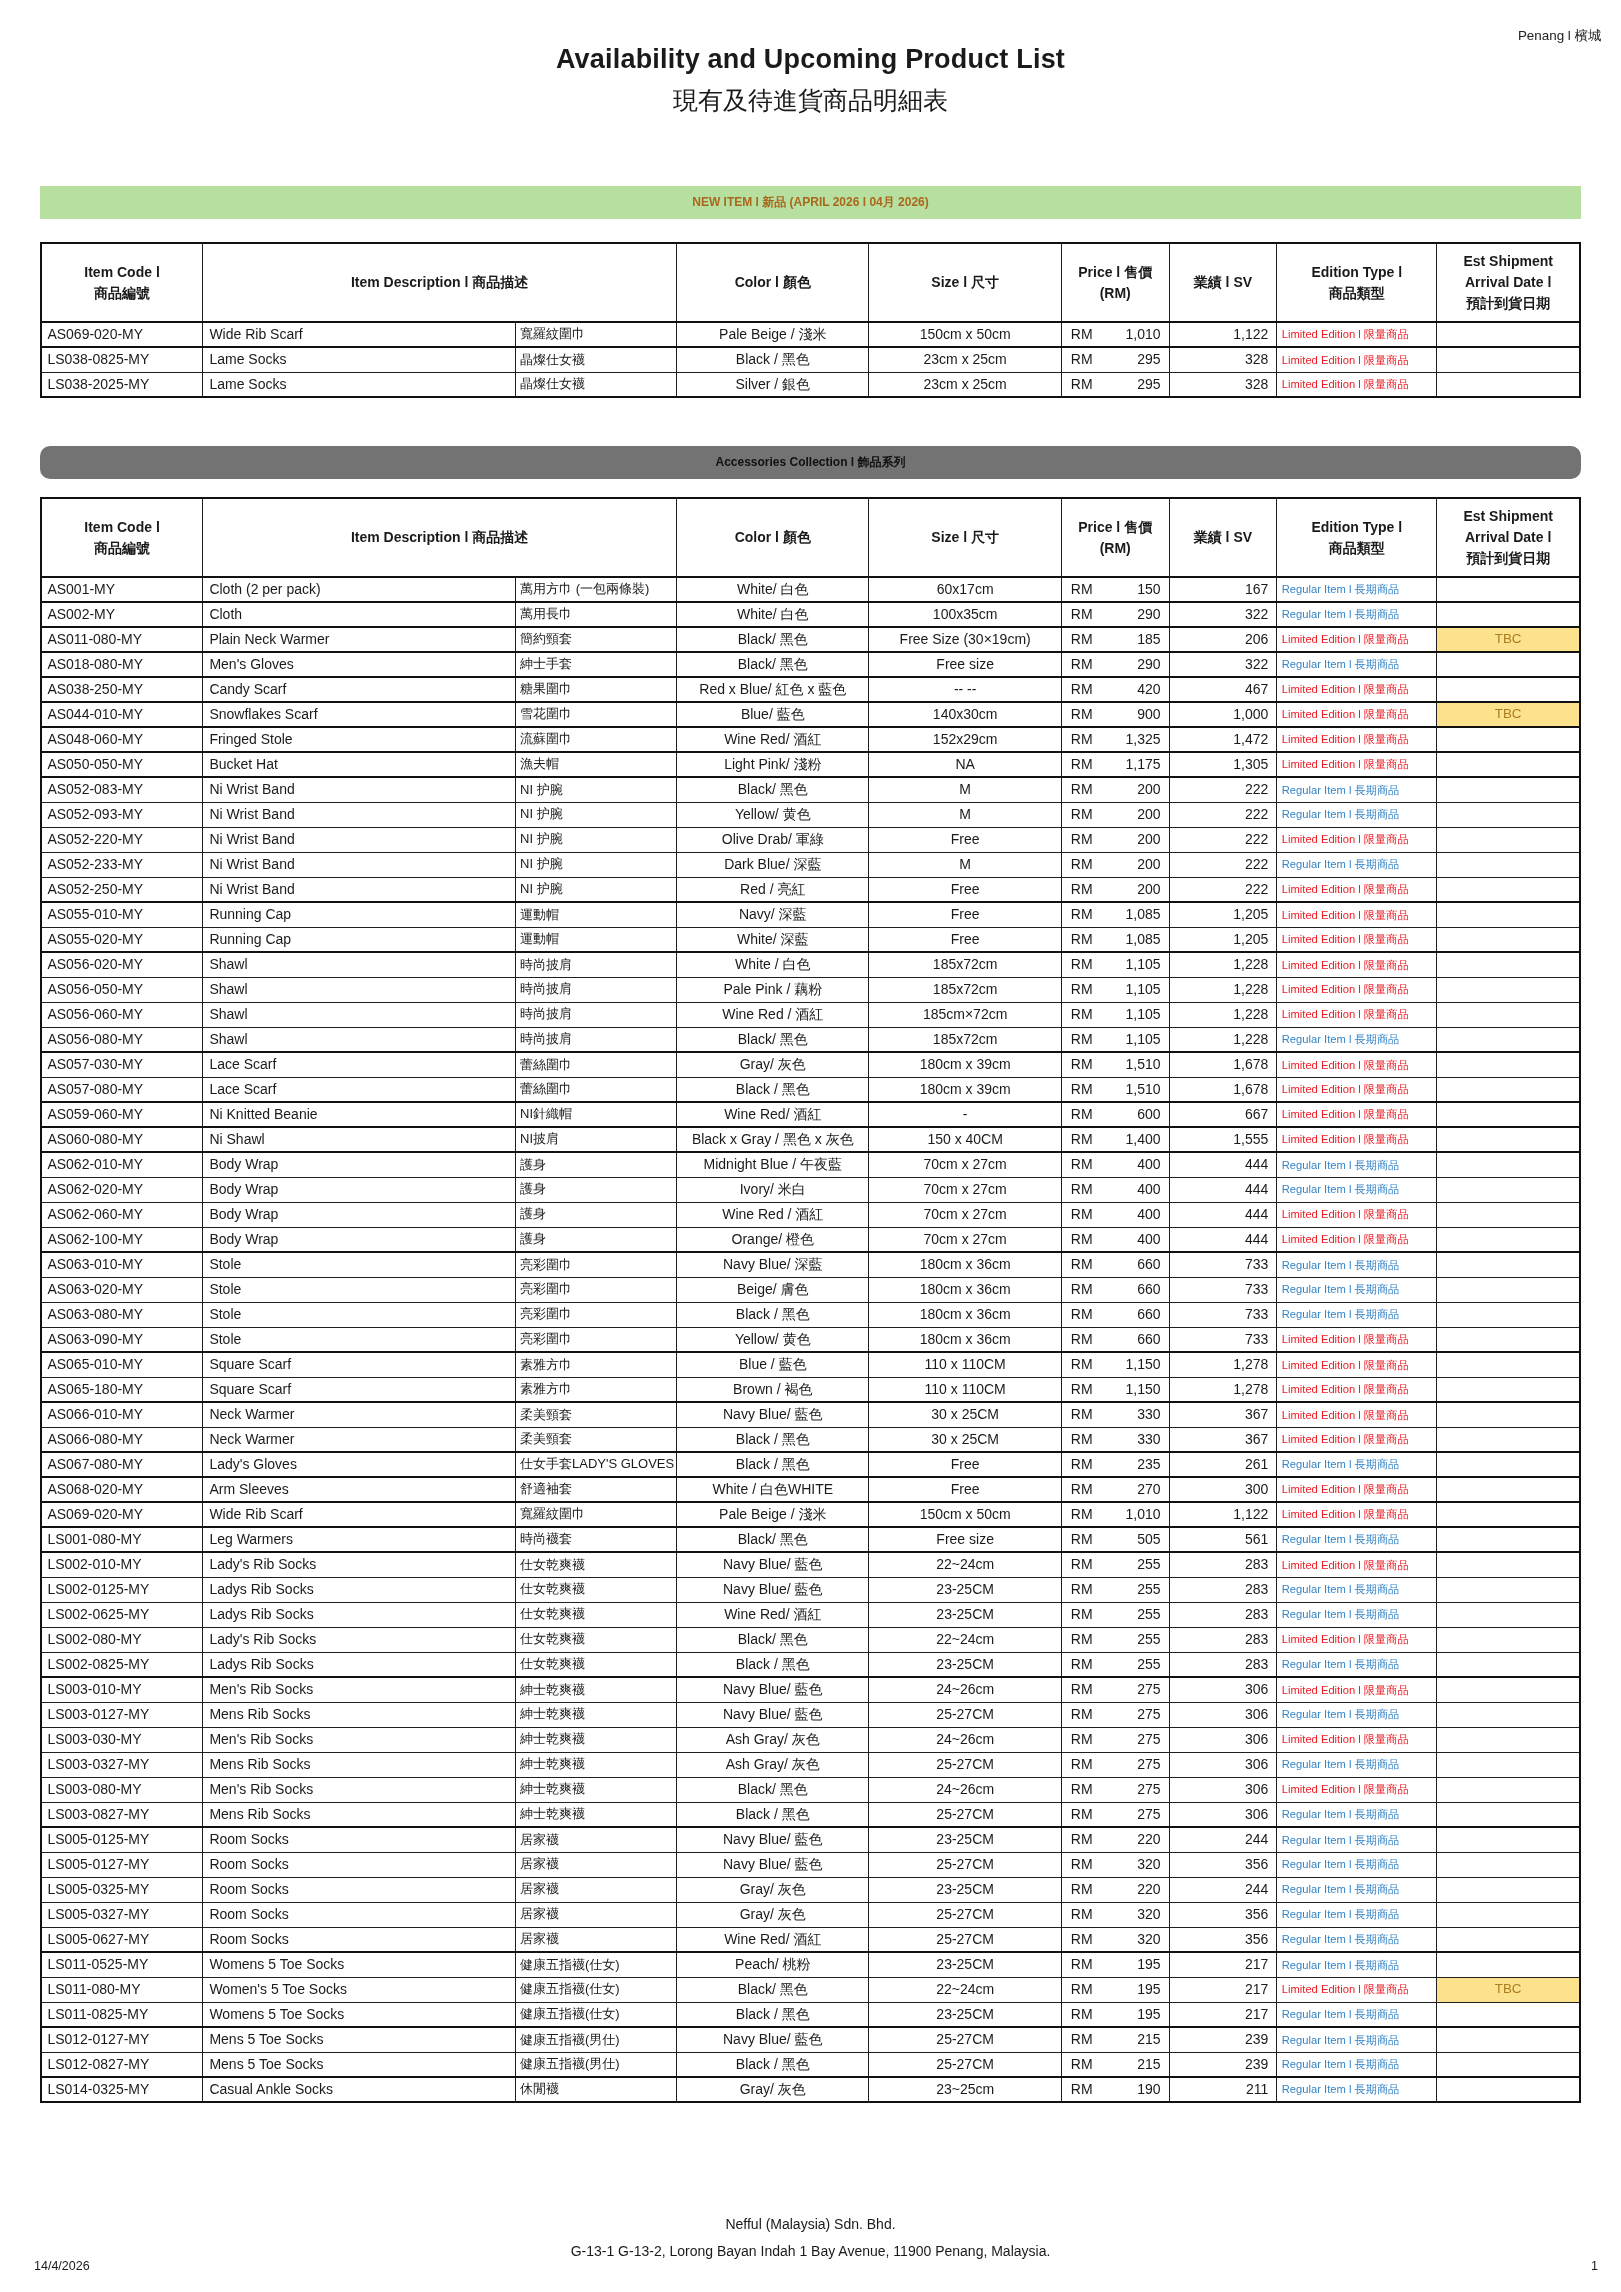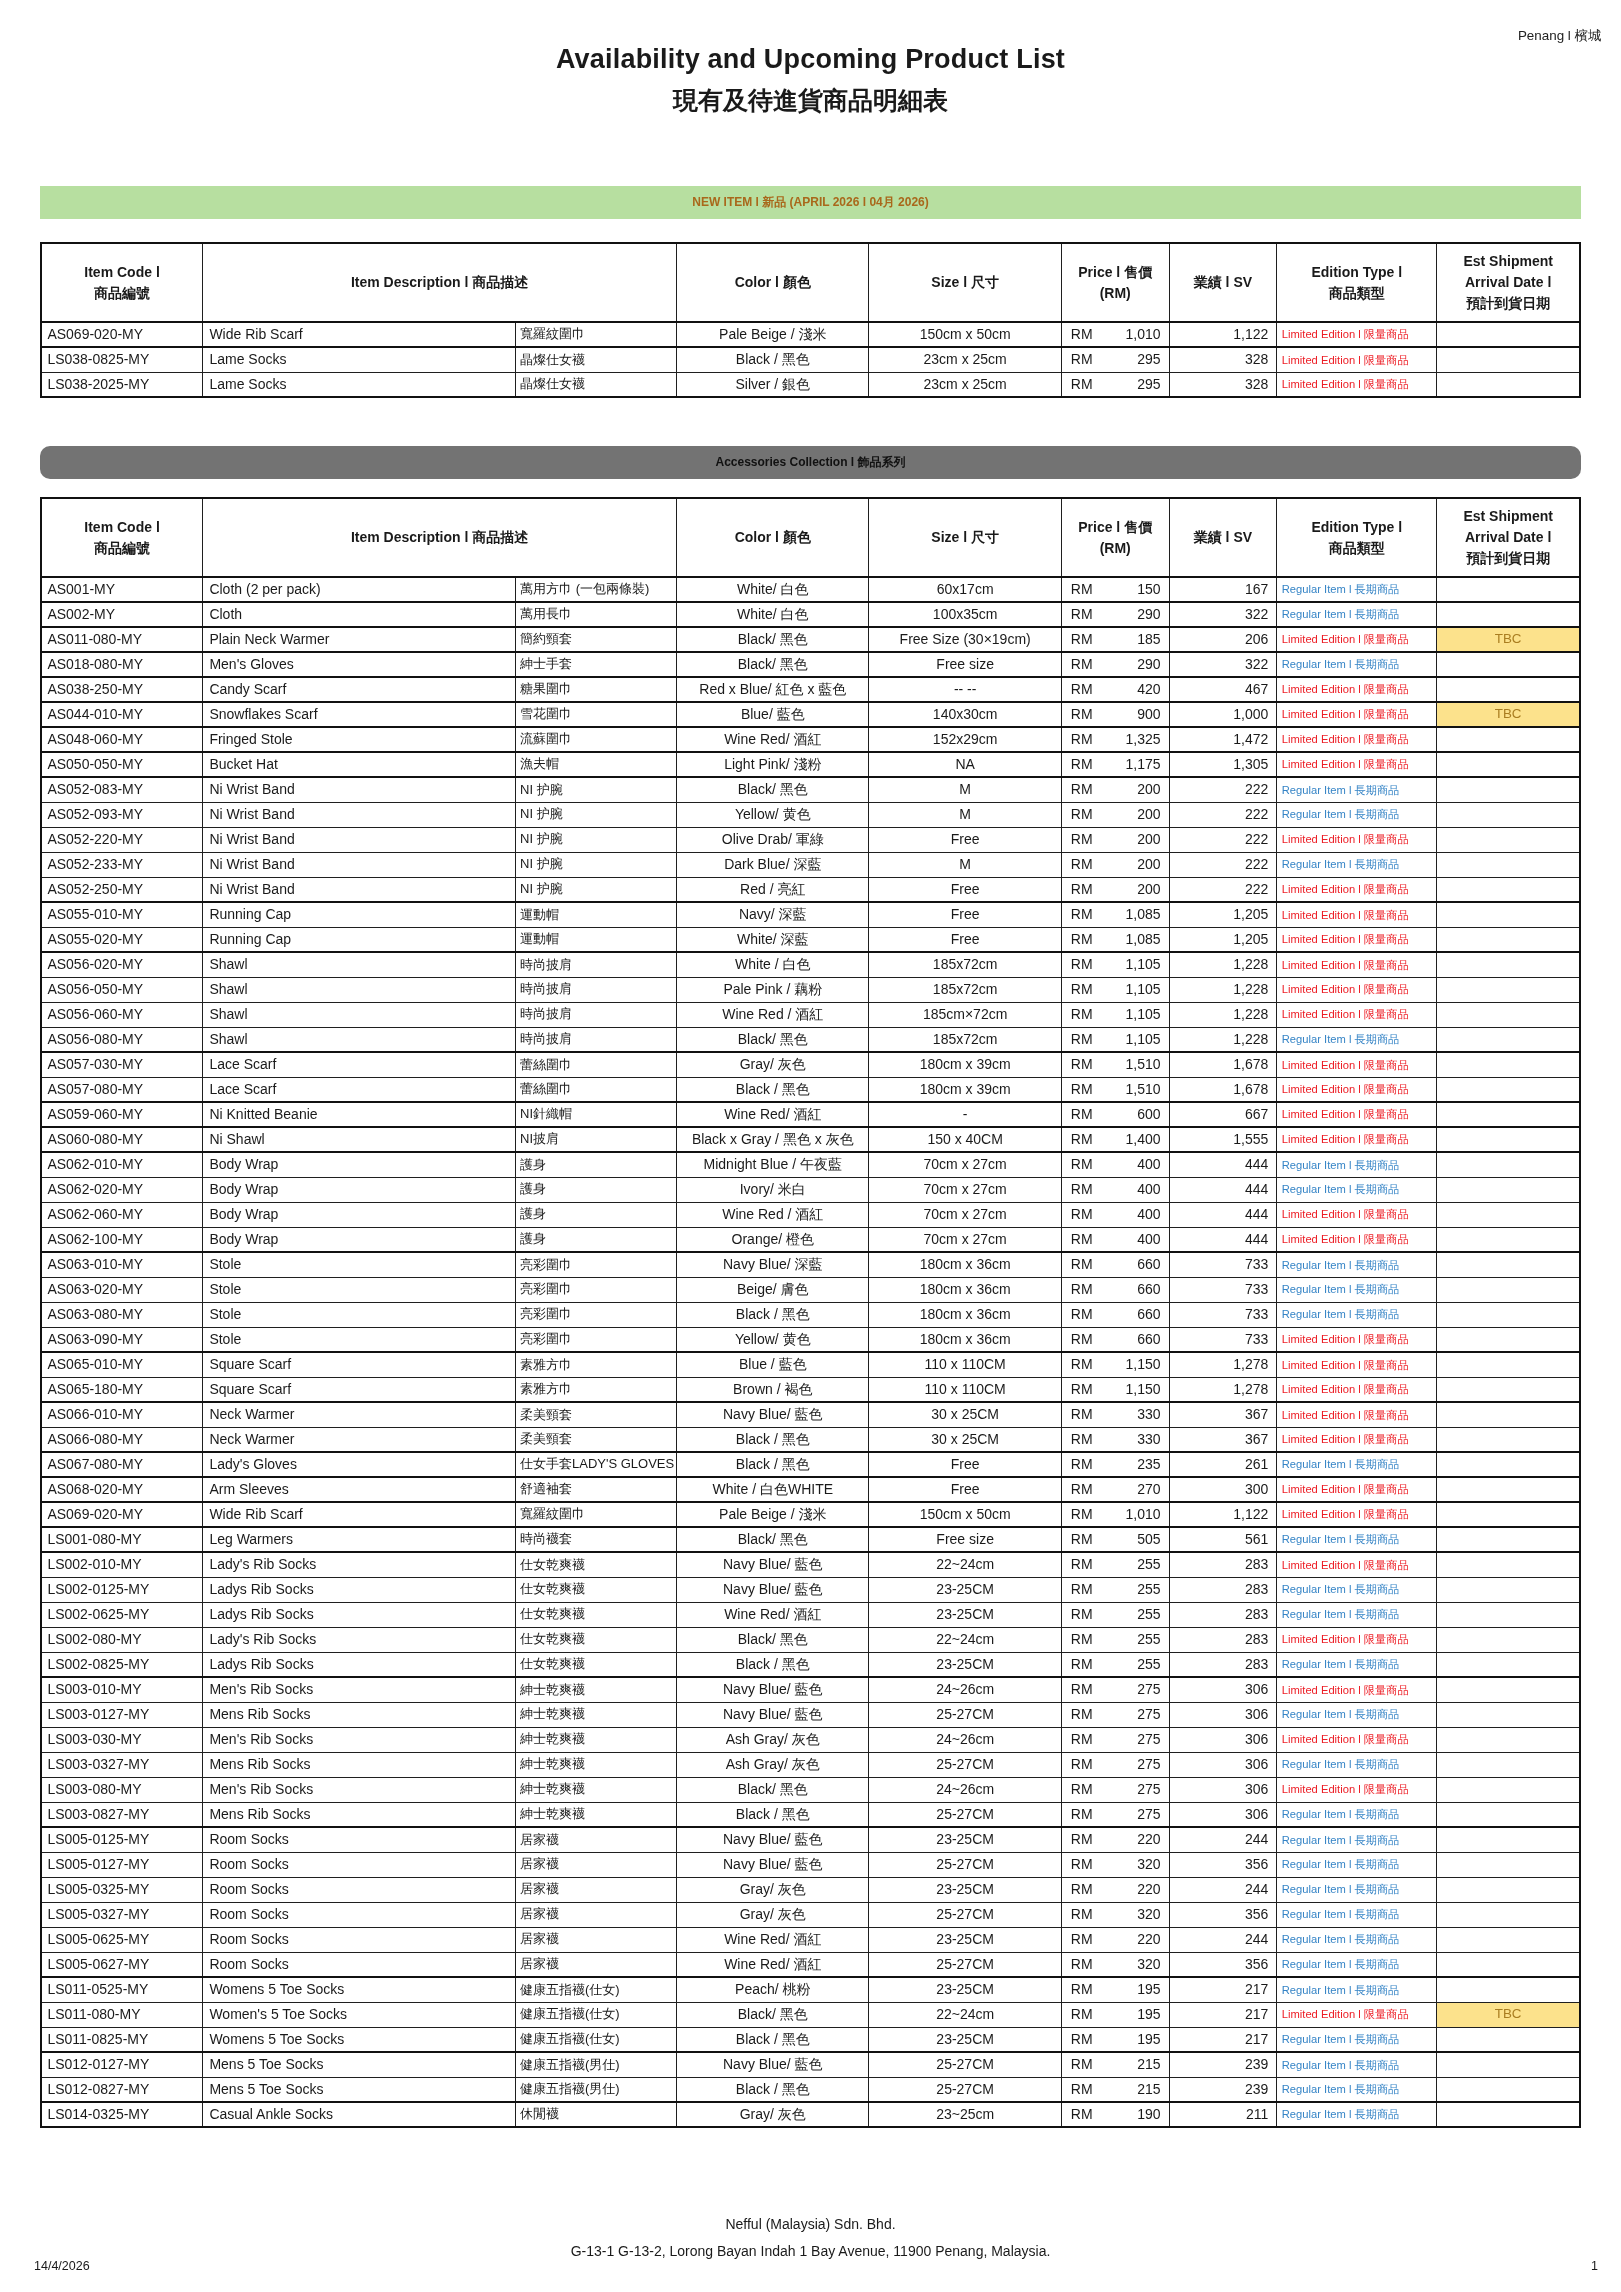--- a/index.html
+++ b/index.html
@@ -5,21 +5,21 @@
   :root{
     --ink:#1a1a1a;
     --red:#ed1c24;
     --blue:#3584c6;
   }
   *{box-sizing:border-box; margin:0; padding:0;}
   body{background:#fff; font-family:"Liberation Sans", sans-serif; color:var(--ink);}
   .page{position:relative; width:1621px; height:2293px; background:#fff; overflow:hidden;}
   .doc-header{position:relative; padding-top:44px; height:116px;}
   .title-en{text-align:center; font-size:27px; font-weight:bold; letter-spacing:0.2px;}
-  .title-zh{text-align:center; font-size:25px; font-weight:bold; margin-top:9px;}
+  .title-zh{text-align:center; font-size:25px; font-weight:normal; margin-top:9px;}
   .region-label{position:absolute; top:27px; right:19.7px; font-size:13.4px; color:#222;}
   .content{margin:0 40px;}
   .banner{height:33px; line-height:33px; text-align:center; font-size:12px; font-weight:bold;}
   .banner.green{margin-top:70px; background:#b7dfa0; color:#a9681b;}
   .banner.orange{margin-top:48px; background:#737373; color:#111;border-radius:10px;}
   table{border-collapse:collapse; table-layout:fixed; width:100%; border:2.2px solid #111;}
   .tbl-new{margin-top:23px;}
   .tbl-acc{margin-top:18px;}
   th,td{border:1.3px solid #1f1f1f; overflow:hidden; white-space:nowrap;}
   thead tr{border-bottom:2.2px solid #111;margin-left:46px;}
@@ -1029,36 +1029,20 @@
       <div class="price-flex">
         <span class="c-cur">RM</span>
         <span class="c-price">320</span>
       </div>
     </td>
     <td class="c-sv">356</td>
     <td class="c-ed reg">Regular Item l 長期商品</td>
     <td class="c-est"></td>
   </tr>
           <tr>
-    <td class="c-code">LS005-0625-MY</td>
-    <td class="c-den">Room Socks</td>
-    <td class="c-dzh">居家襪</td>
-    <td class="c-color">Wine Red/ 酒紅</td>
-    <td class="c-size">23-25CM</td>
-    <td class="c-pricecell">
-      <div class="price-flex">
-        <span class="c-cur">RM</span>
-        <span class="c-price">220</span>
-      </div>
-    </td>
-    <td class="c-sv">244</td>
-    <td class="c-ed reg">Regular Item l 長期商品</td>
-    <td class="c-est"></td>
-  </tr>
-          <tr>
     <td class="c-code">LS005-0627-MY</td>
     <td class="c-den">Room Socks</td>
     <td class="c-dzh">居家襪</td>
     <td class="c-color">Wine Red/ 酒紅</td>
     <td class="c-size">25-27CM</td>
     <td class="c-pricecell">
       <div class="price-flex">
         <span class="c-cur">RM</span>
         <span class="c-price">320</span>
       </div>

